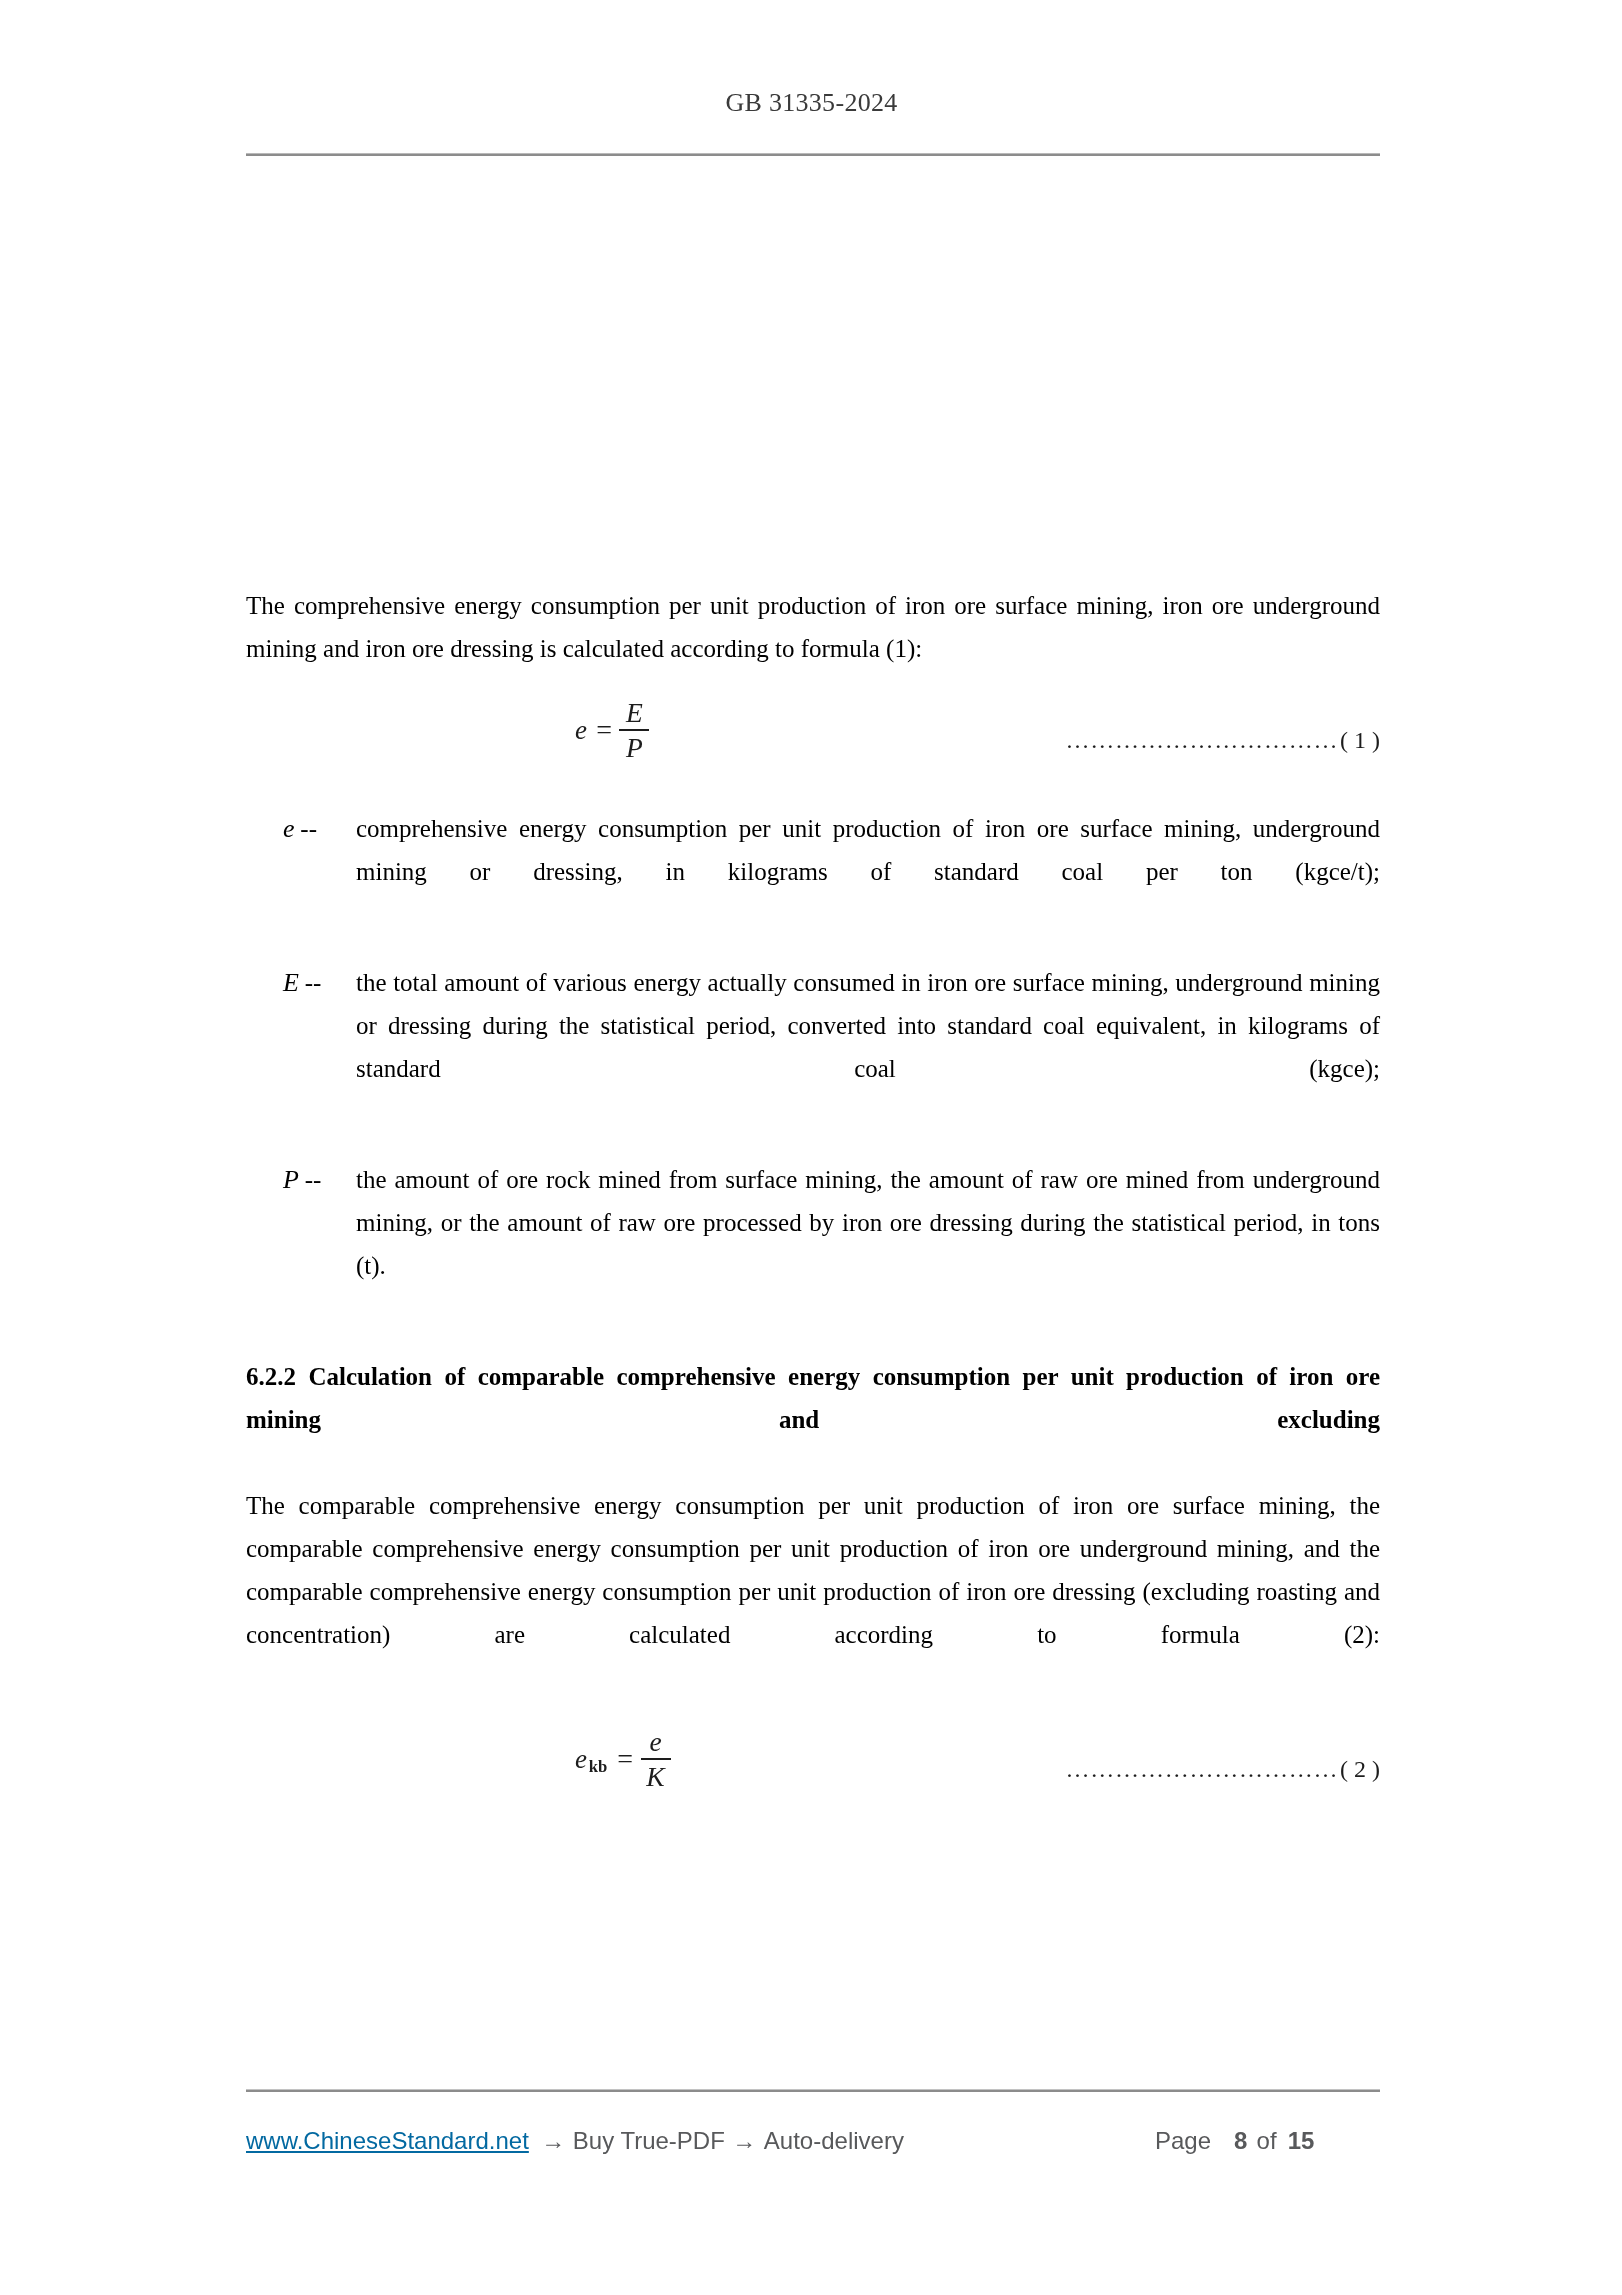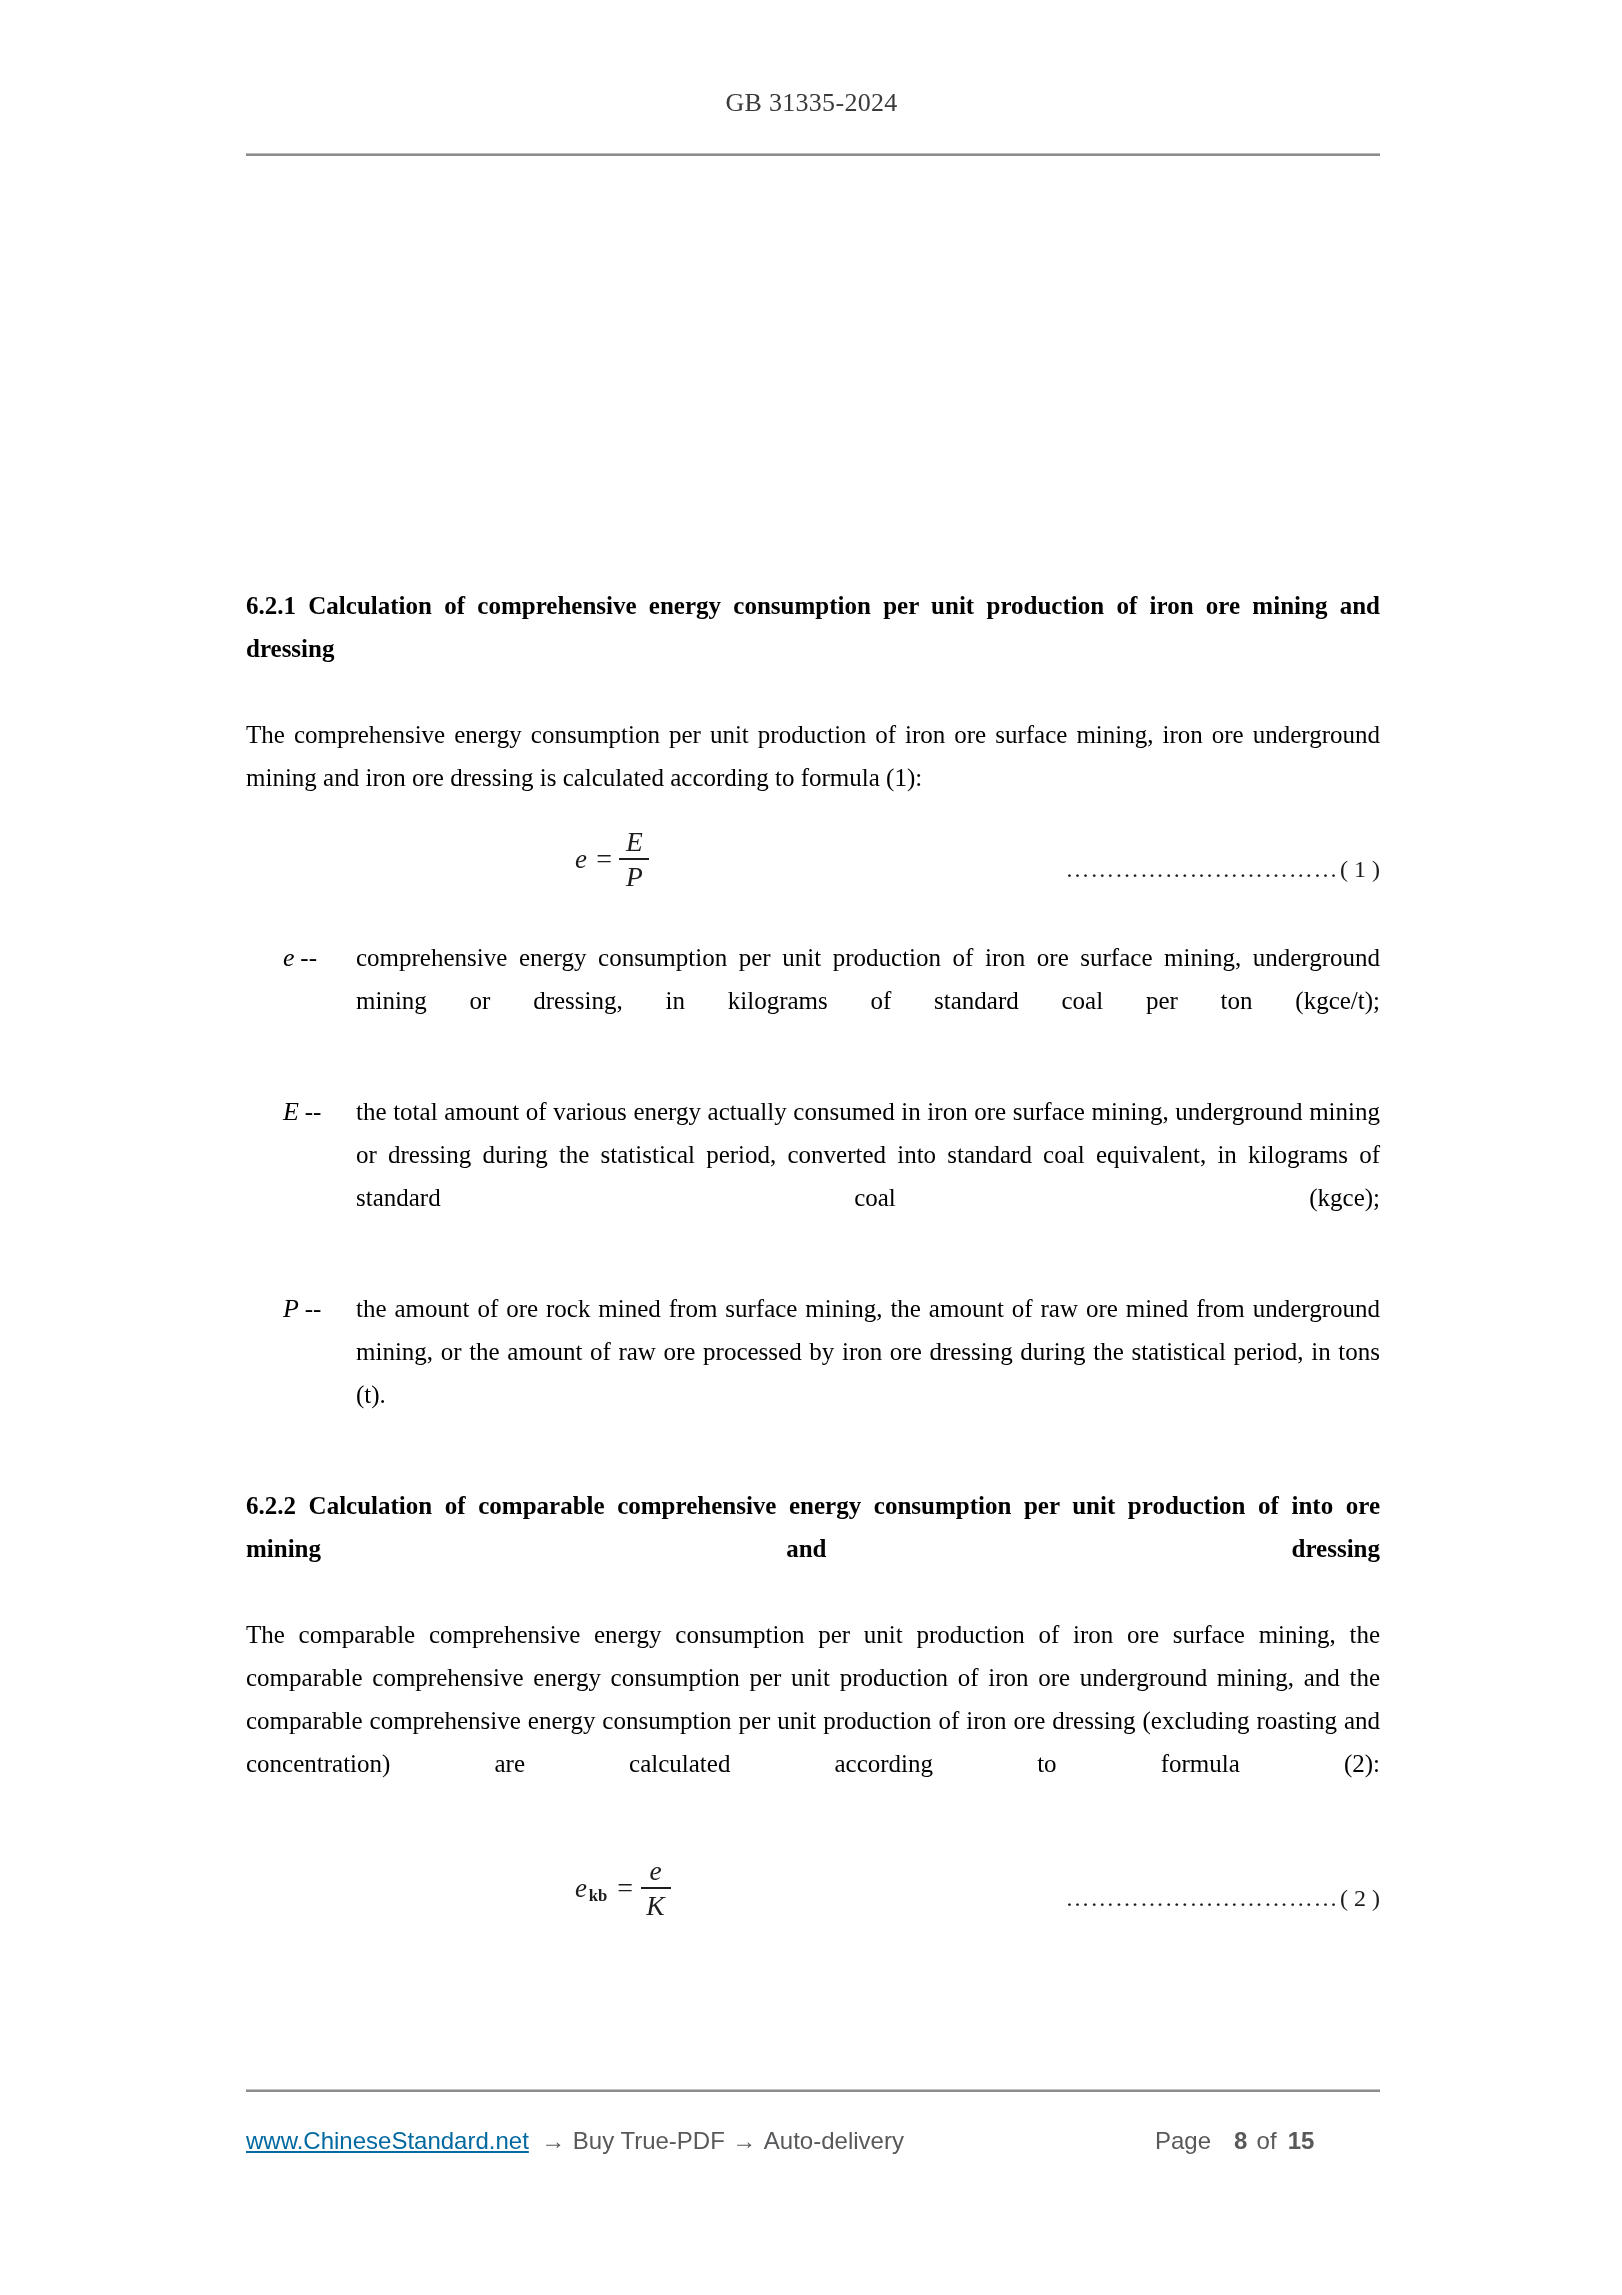--- a/index.html
+++ b/index.html
@@ -273,21 +273,20 @@
 <div class="page">
 
   <div class="header-zone">
     <div class="header-title">GB 31335-2024</div>
     <div class="header-rule"></div>
   </div>
 
   <div class="content">
 
 
-    <h3 class="sec-head h-621 justify-all">6.2.1 Calculation of comprehensive energy consumption per unit production of iron ore mining and dressing</h3>
 
     <p class="body-par">The comprehensive energy consumption per unit production of iron ore surface mining, iron ore underground mining and iron ore dressing is calculated according to formula (1):</p>
 
     <div class="formula-row">
       <div class="formula-expr">
         <span class="fvar">e</span>
         <span class="feq">=</span>
         <span class="frac">
           <span class="num">E</span>
           <span class="bar"></span>
@@ -308,21 +307,21 @@
       <li class="def-item justify-all">
         <span class="def-sym"><span>E</span><span class="def-dash">--</span></span>
         <span>the total amount of various energy actually consumed in iron ore surface mining, underground mining or dressing during the statistical period, converted into standard coal equivalent, in kilograms of standard coal (kgce);</span>
       </li>
       <li class="def-item justify-all">
         <span class="def-sym"><span>P</span><span class="def-dash">--</span></span>
         <span>the amount of ore rock mined from surface mining, the amount of raw ore mined from underground mining, or the amount of raw ore processed by iron ore dressing during the statistical period, in tons (t).</span>
       </li>
     </ul>
 
-    <h3 class="sec-head h-622 justify-all">6.2.2 Calculation of comparable comprehensive energy consumption per unit production of into ore mining and dressing</h3>
+    <h3 class="sec-head h-622 justify-all">6.2.2 Calculation of comparable comprehensive energy consumption per unit production of iron ore mining and excluding</h3>
 
     <p class="body-par justify-all">The comparable comprehensive energy consumption per unit production of iron ore surface mining, the comparable comprehensive energy consumption per unit production of iron ore underground mining, and the comparable comprehensive energy consumption per unit production of iron ore dressing (excluding roasting and concentration) are calculated according to formula (2):</p>
 
     <div class="formula-row">
       <div class="formula-expr">
         <span class="fvar">e</span>
           <span class="fsub">kb</span>
         <span class="feq">=</span>
         <span class="frac">
           <span class="num">e</span>

